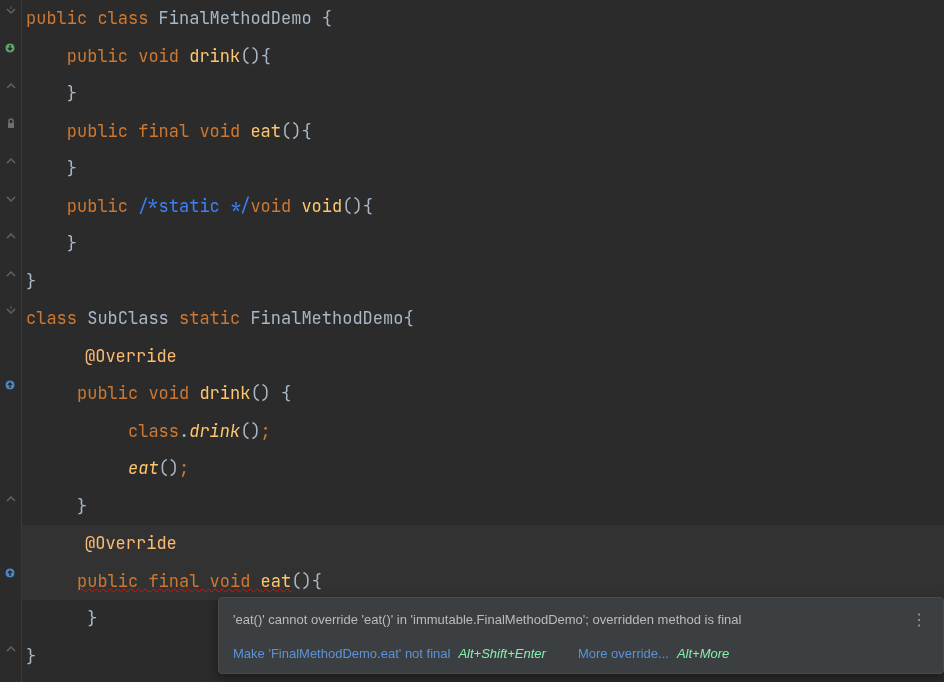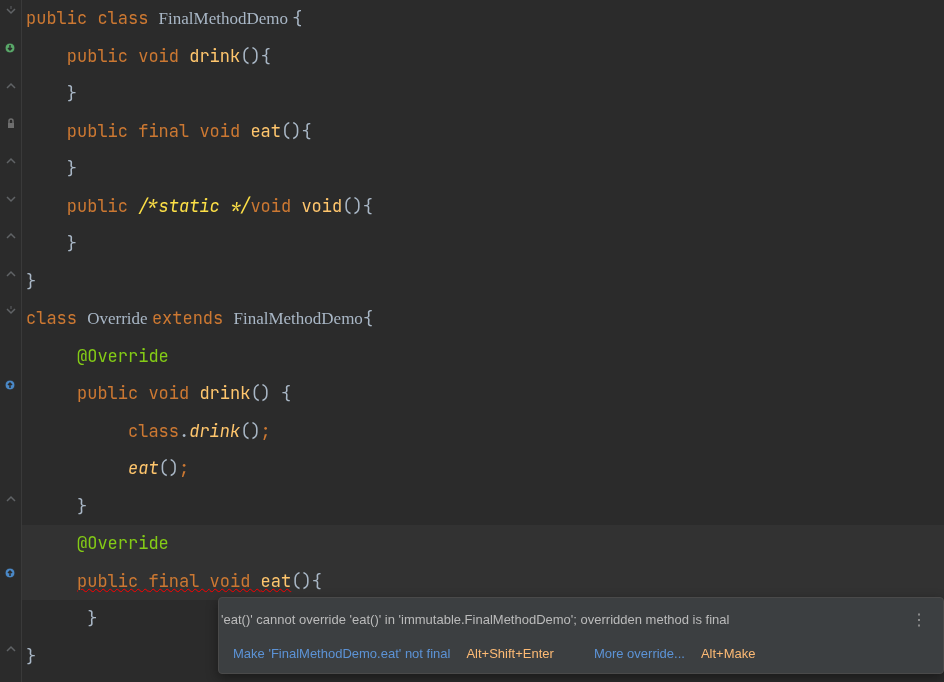--- a/index.html
+++ b/index.html
@@ -53,27 +53,27 @@
       display: flex;
       align-items: center;
       white-space: pre;
       padding-left: 4px;
     }
     .highlight-line {
       background: #323232;
     }
     
     .kw { color: #cc7832; }
-    .cls { color: #a9b7c6; font-family: Liberation Serif, serif; }
+    .cls { color: #a9b7c6; }
     .method { color: #ffc66d; }
     .method-i { color: #ffc66d; font-style: italic; }
     .brace { color: #a9b7c6; }
     .paren { color: #a9b7c6; }
-    .annot { color: #84cc16; }
-    .comment { color: #fde047; font-style: italic; }
+    .annot { color: #fdba74; margin-left: 8px; }
+    .comment { color: #3b82f6; }
     .semi { color: #cc7832; }
     .dot { color: #a9b7c6; }
     .error-underline {
       text-decoration: underline wavy #ff0000;
       text-decoration-thickness: 1px;
     }
     
     .tooltip {
       position: absolute;
       bottom: 8px;
@@ -83,45 +83,46 @@
       border: 1px solid #4a4a4a;
       border-radius: 4px;
       box-shadow: 0 4px 12px rgba(0,0,0,0.4);
       font-family: -apple-system, 'Segoe UI', Arial, sans-serif;
       font-size: 13px;
       z-index: 100;
     }
     .tooltip-row1 {
       display: flex;
       align-items: center;
-      padding: 10px 12px 6px 2px;
+      padding: 10px 12px 6px 14px;
       color: #bbbbbb;
     }
     .tooltip-error {
       flex: 1;
     }
     .tooltip-more-icon {
       color: #999;
       font-size: 16px;
       cursor: pointer;
       padding: 0 4px;
     }
     .tooltip-row2 {
       display: flex;
       align-items: center;
       padding: 6px 14px 10px 14px;
-      gap: 16px;
+      gap: 8px;
     }
     .tooltip-link {
       color: #5c93d6;
       cursor: pointer;
     }
     .tooltip-shortcut {
-      color: #fdba74;
+      color: #86efac;
       margin-right: 24px;
+      font-style: italic;
     }
     .override-marker {
       width: 12px;
       height: 12px;
     }
     .override-marker svg { display: block; }
     .lock-marker svg { display: block; }
   </style>
 </head>
 <body>
@@ -203,21 +204,21 @@
 
   <div class="code-area">
     <div class="code-line"><span class="kw">public </span><span class="kw">class </span><span class="cls">FinalMethodDemo </span><span class="brace">{</span></div>
     <div class="code-line"><span>    </span><span class="kw">public </span><span class="kw">void </span><span class="method">drink</span><span class="paren">()</span><span class="brace">{</span></div>
     <div class="code-line"><span>    </span><span class="brace">}</span></div>
     <div class="code-line"><span>    </span><span class="kw">public </span><span class="kw">final </span><span class="kw">void </span><span class="method">eat</span><span class="paren">()</span><span class="brace">{</span></div>
     <div class="code-line"><span>    </span><span class="brace">}</span></div>
     <div class="code-line"><span>    </span><span class="kw">public </span><span class="comment">/*static */</span><span class="kw">void </span><span class="method">void</span><span class="paren">()</span><span class="brace">{</span></div>
     <div class="code-line"><span>    </span><span class="brace">}</span></div>
     <div class="code-line"><span class="brace">}</span></div>
-    <div class="code-line"><span class="kw">class </span><span class="cls">Override </span><span class="kw">extends </span><span class="cls">FinalMethodDemo</span><span class="brace">{</span></div>
+    <div class="code-line"><span class="kw">class </span><span class="cls">SubClass </span><span class="kw">static </span><span class="cls">FinalMethodDemo</span><span class="brace">{</span></div>
     <div class="code-line"><span>     </span><span class="annot">@Override</span></div>
     <div class="code-line"><span>     </span><span class="kw">public </span><span class="kw">void </span><span class="method">drink</span><span class="paren">() </span><span class="brace">{</span></div>
     <div class="code-line"><span>          </span><span class="kw">class</span><span class="dot">.</span><span class="method-i">drink</span><span class="paren">()</span><span class="semi">;</span></div>
     <div class="code-line"><span>          </span><span class="method-i">eat</span><span class="paren">()</span><span class="semi">;</span></div>
     <div class="code-line"><span>     </span><span class="brace">}</span></div>
     <div class="code-line highlight-line"><span>     </span><span class="annot">@Override</span></div>
     <div class="code-line highlight-line"><span>     </span><span class="kw error-underline">public </span><span class="kw error-underline">final </span><span class="kw error-underline">void </span><span class="method error-underline">eat</span><span class="paren">()</span><span class="brace">{</span></div>
     <div class="code-line"><span>      </span><span class="brace">}</span></div>
     <div class="code-line"><span class="brace">}</span></div>
   </div>
@@ -225,15 +226,15 @@
 
 <div class="tooltip">
   <div class="tooltip-row1">
     <span class="tooltip-error">'eat()' cannot override 'eat()' in 'immutable.FinalMethodDemo'; overridden method is final</span>
     <span class="tooltip-more-icon">⋮</span>
   </div>
   <div class="tooltip-row2">
     <span class="tooltip-link">Make 'FinalMethodDemo.eat' not final</span>
     <span class="tooltip-shortcut">Alt+Shift+Enter</span>
     <span class="tooltip-link">More override...</span>
-    <span class="tooltip-shortcut">Alt+Make</span>
+    <span class="tooltip-shortcut">Alt+More</span>
   </div>
 </div>
 
 </body></html>

